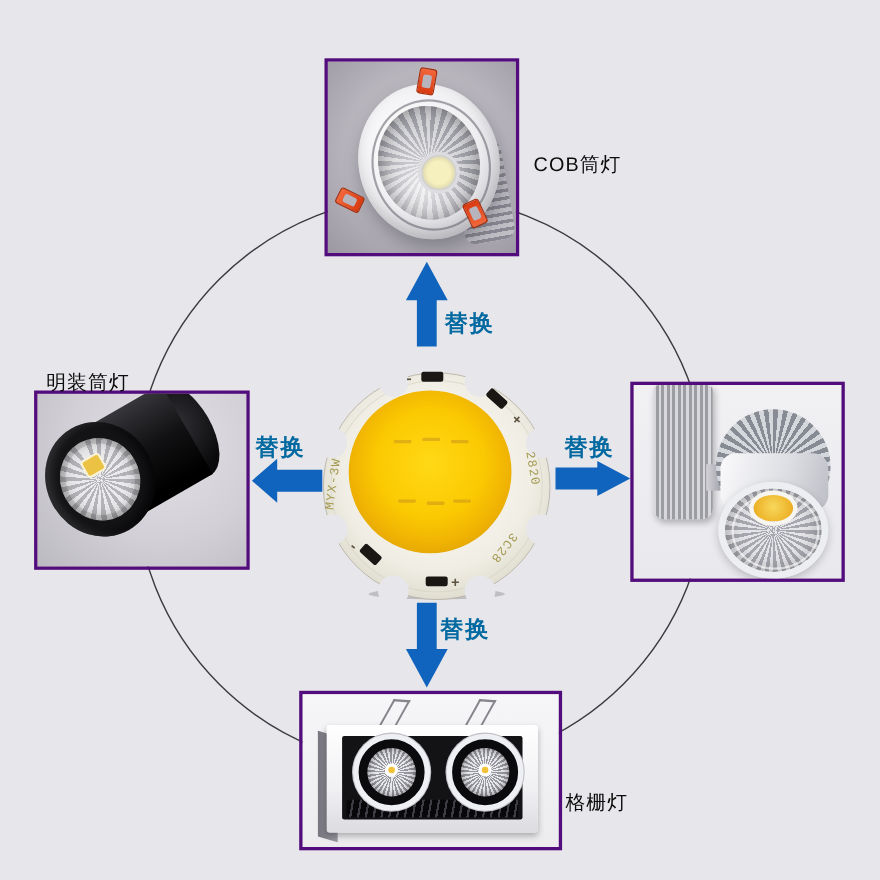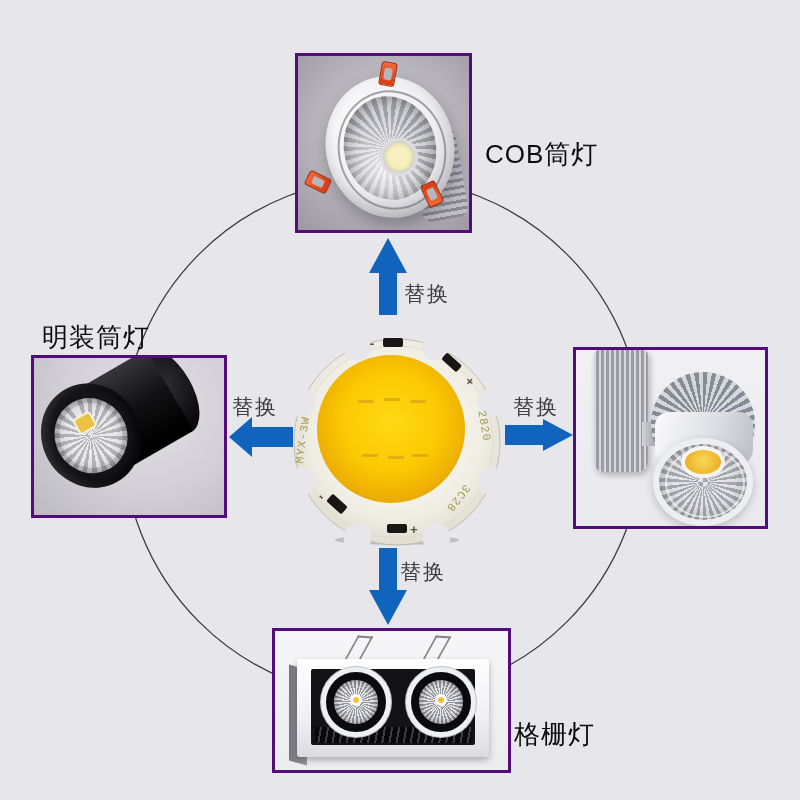--- a/index.html
+++ b/index.html
@@ -10,22 +10,22 @@
   
   .box{position:absolute;border:3px solid #520c7c;box-sizing:border-box;overflow:hidden;}
   .box-top{left:295px;top:53px;width:177px;height:180px;
            background:radial-gradient(circle at 52% 45%, #c9c7cd 0%, #b7b4bc 55%, #9b98a3 100%);}
   .box-left{left:31px;top:355px;width:196px;height:163px;
            background:radial-gradient(circle at 60% 30%, #e3e1e6 0%, #d2d0d6 55%, #bcbac1 100%);}
   .box-right{left:573px;top:347px;width:195px;height:182px;background:linear-gradient(180deg,#f1f0f3,#e9e8ec);}
   .box-bottom{left:272px;top:628px;width:239px;height:145px;background:linear-gradient(180deg,#f6f5f7,#ecebee);}
 
   
-  .plabel{position:absolute;color:#0c0c0c;font-size:26px;letter-spacing:1px;white-space:nowrap;}
-  .rlabel{position:absolute;color:#404040;font-size:21px;font-weight:normal;letter-spacing:2px;white-space:nowrap;}
+  .plabel{position:absolute;color:#0c0c0c;font-size:18px;letter-spacing:1px;white-space:nowrap;}
+  .rlabel{position:absolute;color:#0369a1;font-size:21px;font-weight:bold;letter-spacing:2px;white-space:nowrap;}
 
   
   .t-heatsink{position:absolute;left:118px;top:74px;width:46px;height:90px;border-radius:10px;
     background:repeating-linear-gradient(0deg,#8a8892 0 3px,#c0bec5 3px 7px);transform:rotate(-10deg);}
   .t-trim{position:absolute;left:28px;top:20px;width:128px;height:142px;border-radius:50%;transform:rotate(-14deg);
     background:radial-gradient(circle at 40% 35%, #ffffff 0%, #efeef1 50%, #d3d2d7 80%, #bcbac1 100%);
     box-shadow:0 8px 16px rgba(40,40,50,.35), inset 0 -8px 14px rgba(0,0,0,.15);}
   .t-ring{position:absolute;left:40px;top:34px;width:104px;height:116px;border-radius:50%;transform:rotate(-14deg);
     border:2px solid rgba(95,95,105,.55);}
   .t-reflector{position:absolute;left:46px;top:40px;width:92px;height:104px;border-radius:50%;transform:rotate(-14deg);
@@ -234,16 +234,16 @@
     <polygon fill="#1164bd" points="229,437 252,417 252,427 293,427 293,447 252,447 252,457"></polygon>
     <polygon fill="#1164bd" points="573,435 543,419 543,425 505,425 505,445 543,445 543,451"></polygon>
   </svg>
 
   <div class="rlabel" style="left:404px;top:280px;">替换</div>
   <div class="rlabel" style="left:232px;top:393px;">替换</div>
   <div class="rlabel" style="left:513px;top:393px;">替换</div>
   <div class="rlabel" style="left:400px;top:558px;">替换</div>
 
   <div class="plabel" style="left:485px;top:137px;">COB筒灯</div>
-  <div class="plabel" style="left:42px;top:320px;">明装筒灯</div>
+  <div class="plabel" style="left:42px;top:336px;">明装筒灯</div>
   <div class="plabel" style="left:514px;top:717px;text-align:right;">格栅灯</div>
 
 </div>
 
 </body></html>

